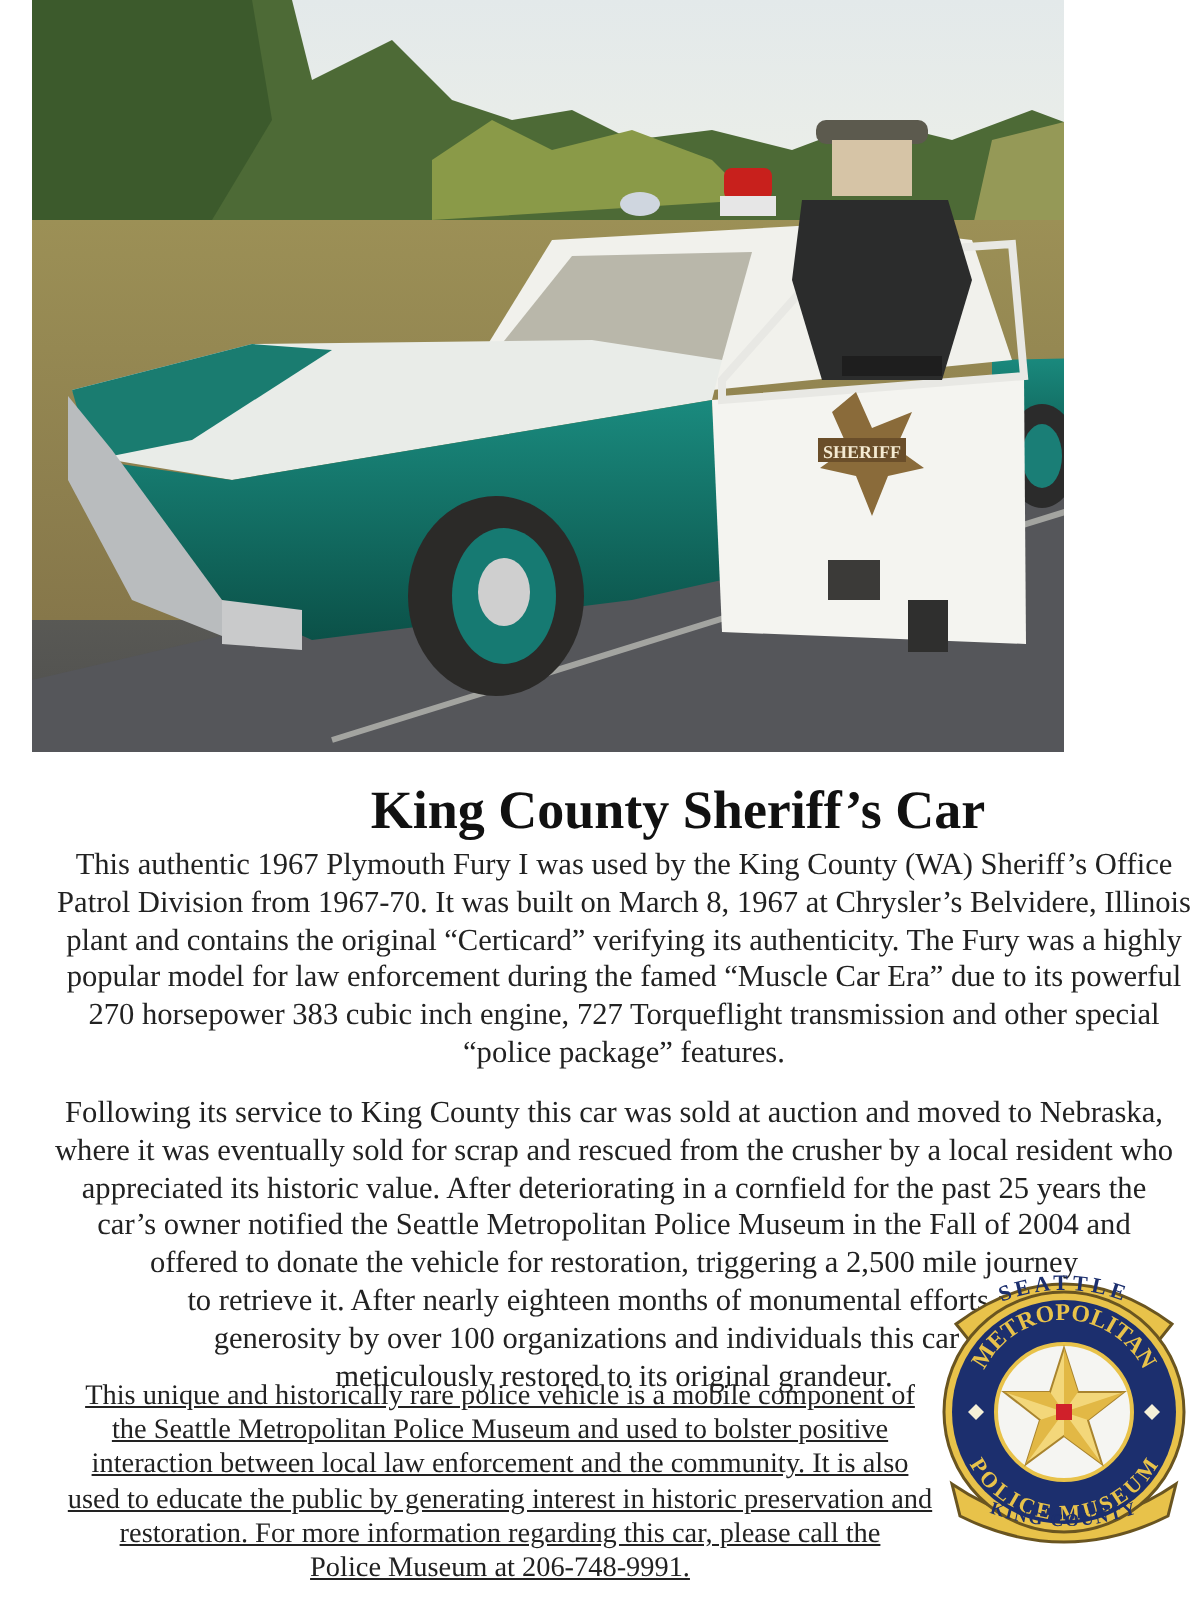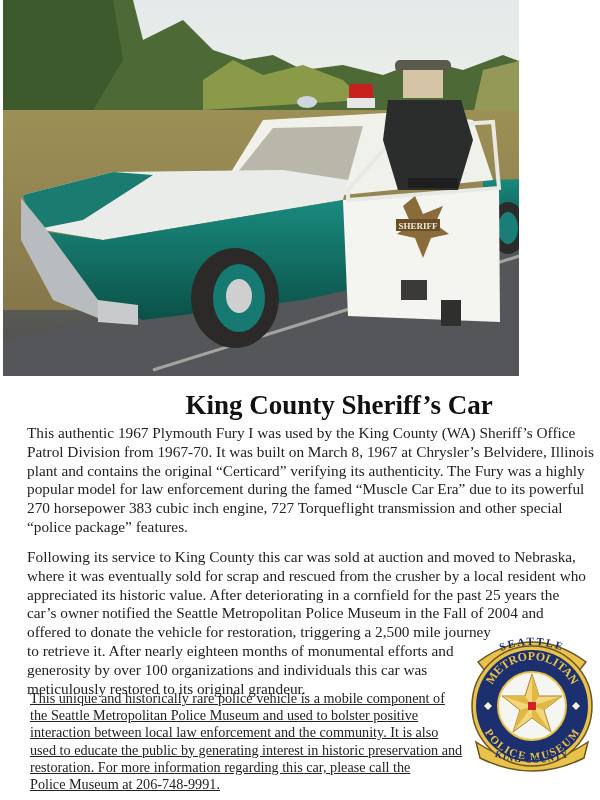--- a/index.html
+++ b/index.html
@@ -4,39 +4,40 @@
 <style>
   html, body { margin: 0; padding: 0; }
   body {
     width: 600px; height: 800px; overflow: hidden;
     background: #ffffff;
     font-family: "Liberation Serif", serif;
     color: #1a1a1a;
     position: relative;
   }
   .photo {
-    position: absolute; left: 3px; top: 0; width: 516px; height: 376px;
+    position: absolute; left: 16px; top: 0; width: 516px; height: 376px;
     overflow: hidden;
     background: linear-gradient(180deg, #dfe6e6 0%, #e8ece6 20%, #c9c8a0 30%, #a99a62 45%, #8f7f4c 60%, #6f6a55 70%, #5a5a56 80%, #4e4e4c 100%);
   }
   .photo svg { position: absolute; left: 0; top: 0; }
   .title {
     position: absolute; left: 0; top: 388px; width: 600px;
     text-align: center;
     font-family: "Liberation Serif", serif;
     font-weight: bold; font-size: 27px; line-height: 34px;
     color: #111;
     margin-left: 39px;
   }
   .para {
     position: absolute;
     font-size: 15.3px; line-height: 18.8px;
     color: #222;
     margin: 0;
     white-space: pre-line;
+    text-align: center;
   }
   .p1 { left: 27px; top: 424px; width: 570px; }
   .p2 { left: 27px; top: 548px; width: 560px; }
   .p3 { left: 30px; top: 690px; width: 440px; font-size: 14.2px; line-height: 17.2px; text-decoration: underline; }
   .badge { position: absolute; left: 466px; top: 624px; width: 130px; height: 150px; }
 </style>
 </head>
 <body>
 
 <div class="photo">

